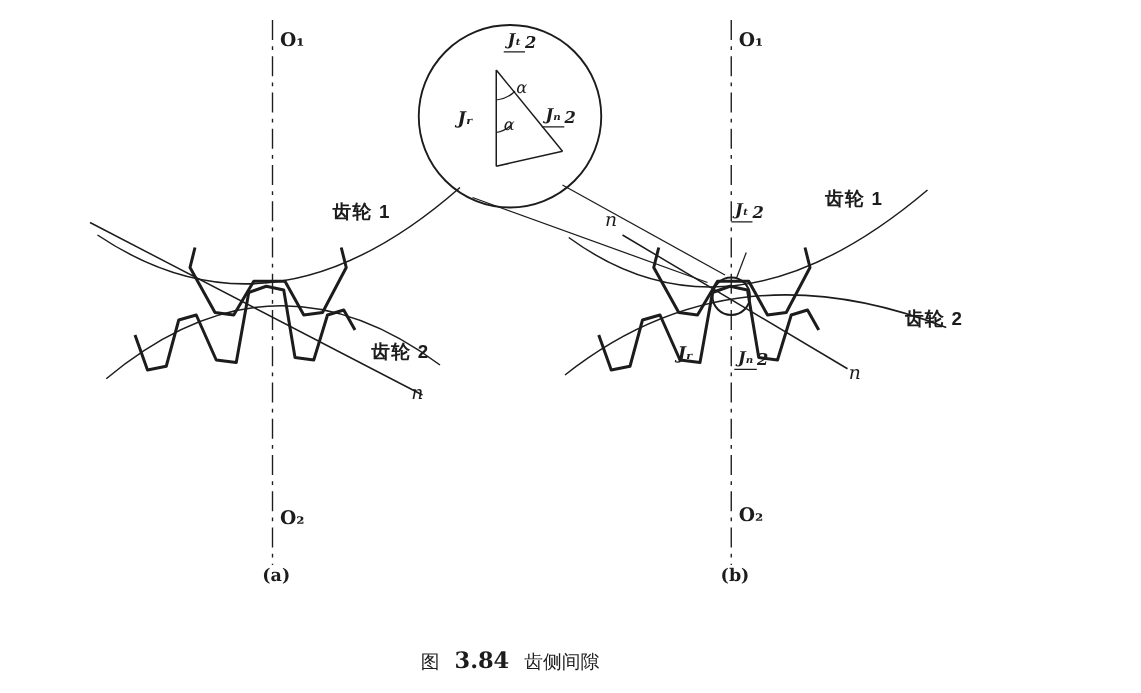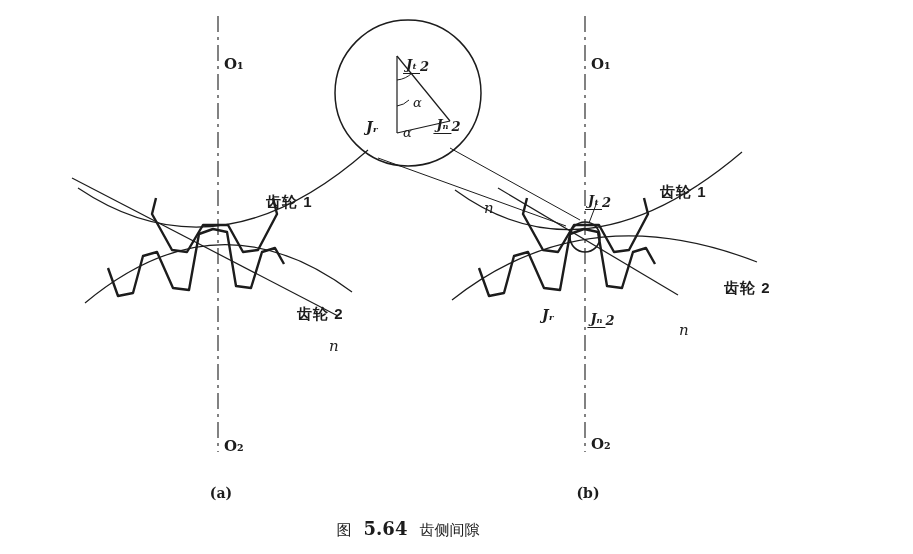--- a/index.html
+++ b/index.html
@@ -5,21 +5,21 @@
   html,body{margin:0;padding:0;background:#ffffff;}
   .canvas{
     position:relative;
     width:913px;height:554px;
     background:#ffffff;
     font-family:"Liberation Sans", sans-serif;
     color:#1c1c1c;
     overflow:hidden;
   }
   svg.draw{position:absolute;left:0;top:0;}
-  .lbl{position:absolute;line-height:1.1;white-space:nowrap;margin-top:32px;}
+  .lbl{position:absolute;line-height:1.1;white-space:nowrap;}
   .serifb{font-family:"DejaVu Serif","Liberation Serif",serif;font-weight:bold;}
   .serifbi{font-family:"DejaVu Serif","Liberation Serif",serif;font-weight:bold;font-style:italic;}
   .it{font-family:"DejaVu Serif","Liberation Serif",serif;font-style:italic;}
   .cjk{font-weight:600;font-size:15px;letter-spacing:1px;}
   .ctr{transform:translateX(-50%);}
   .frac{display:flex;flex-direction:row;align-items:center;font-size:13px;}
   .frac .num{border-bottom:1.4px solid #1c1c1c;padding:0 3px 1px 3px;}
   .frac .den{padding-top:1px;}
   .caption{position:absolute;left:408px;top:518px;transform:translateX(-50%);
     display:flex;align-items:baseline;gap:12px;font-size:15px;}
@@ -97,17 +97,17 @@
   <div class="lbl frac serifbi ctr" style="left:447px;top:86px;">
     <span class="num">Jₙ</span>
     <span class="den">2</span>
   </div>
   <div class="lbl serifbi" style="left:366px;top:88px;font-size:14px;">Jᵣ</div>
   <div class="lbl it" style="left:413px;top:64px;font-size:13px;">α</div>
   <div class="lbl it" style="left:403px;top:94px;font-size:13px;">α</div>
 
   <div class="caption">
     <span>图</span>
-    <span class="num">5.64</span>
+    <span class="num">3.84</span>
     <span>齿侧间隙</span>
   </div>
 
 </div>
 
 </body></html>

